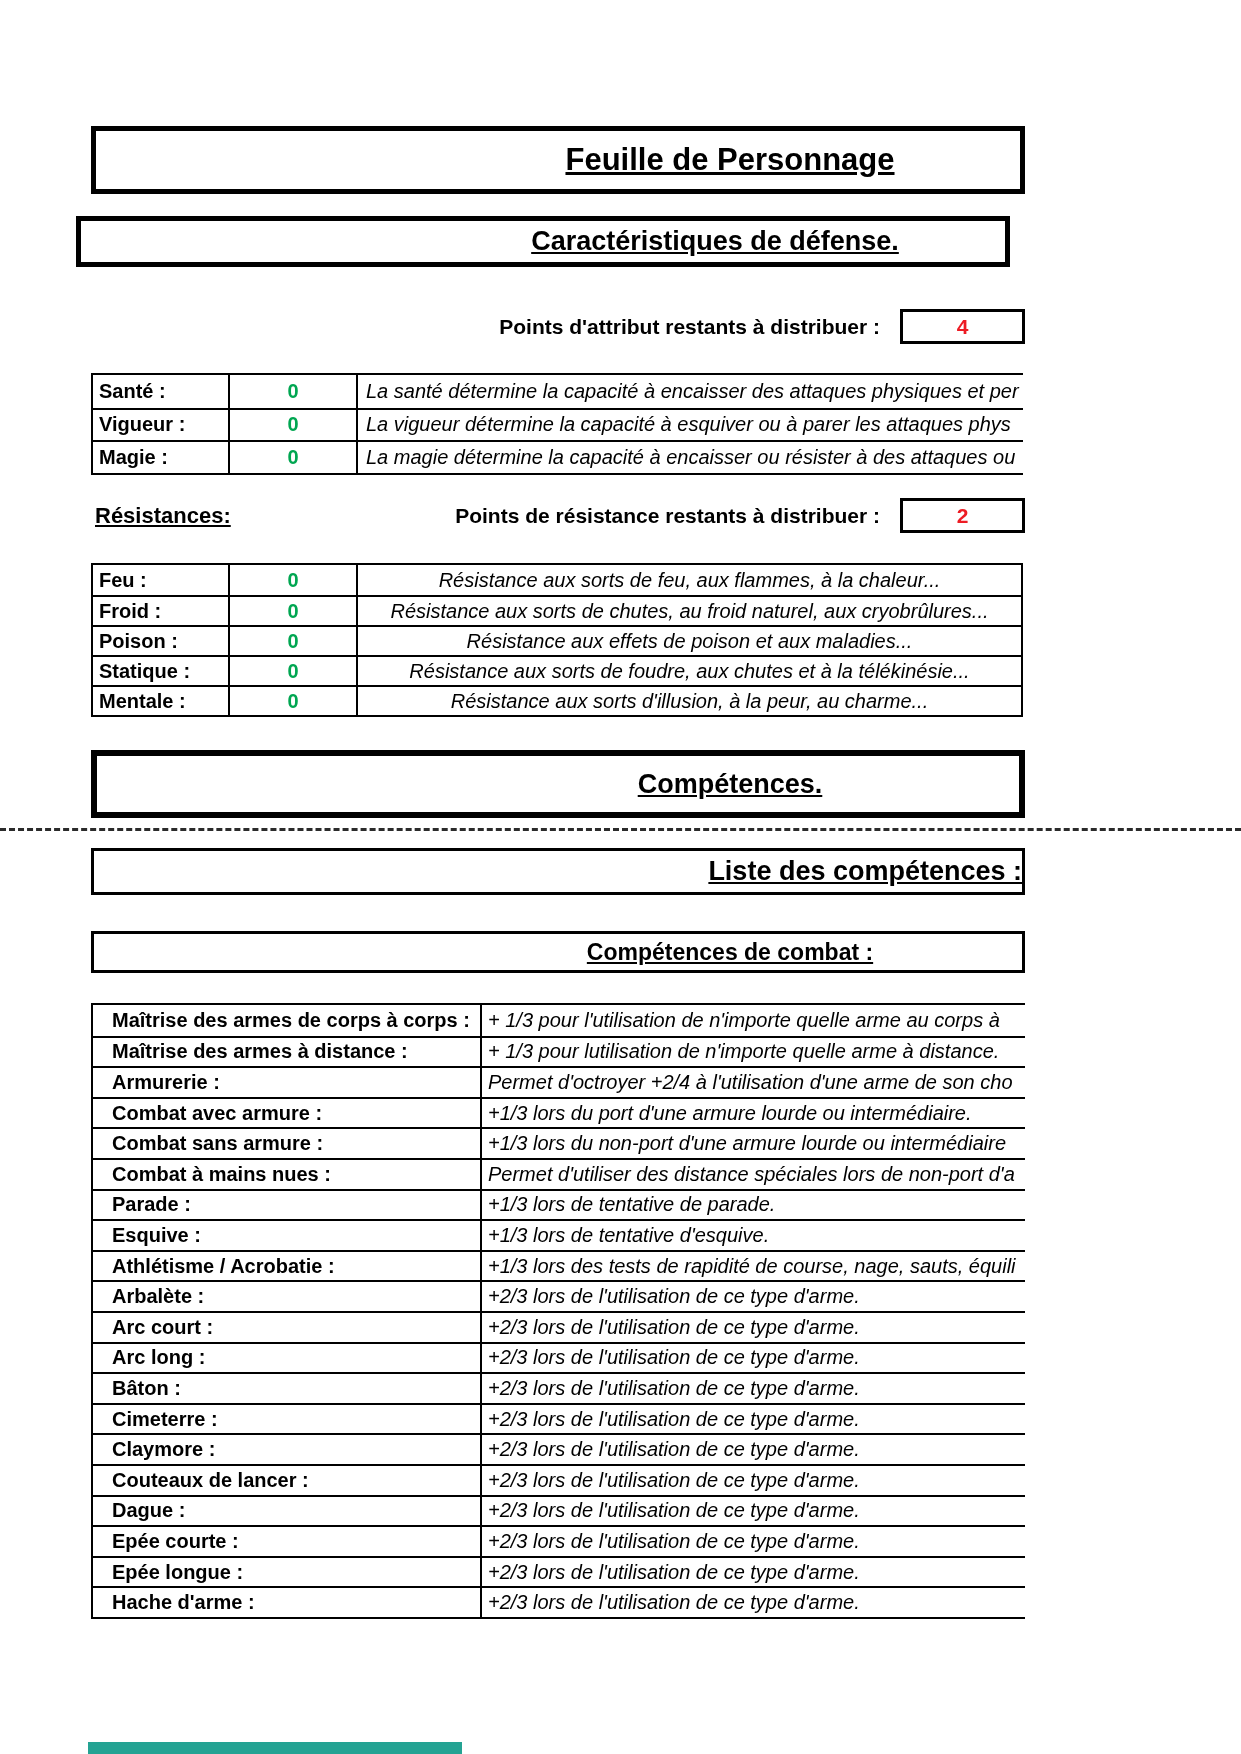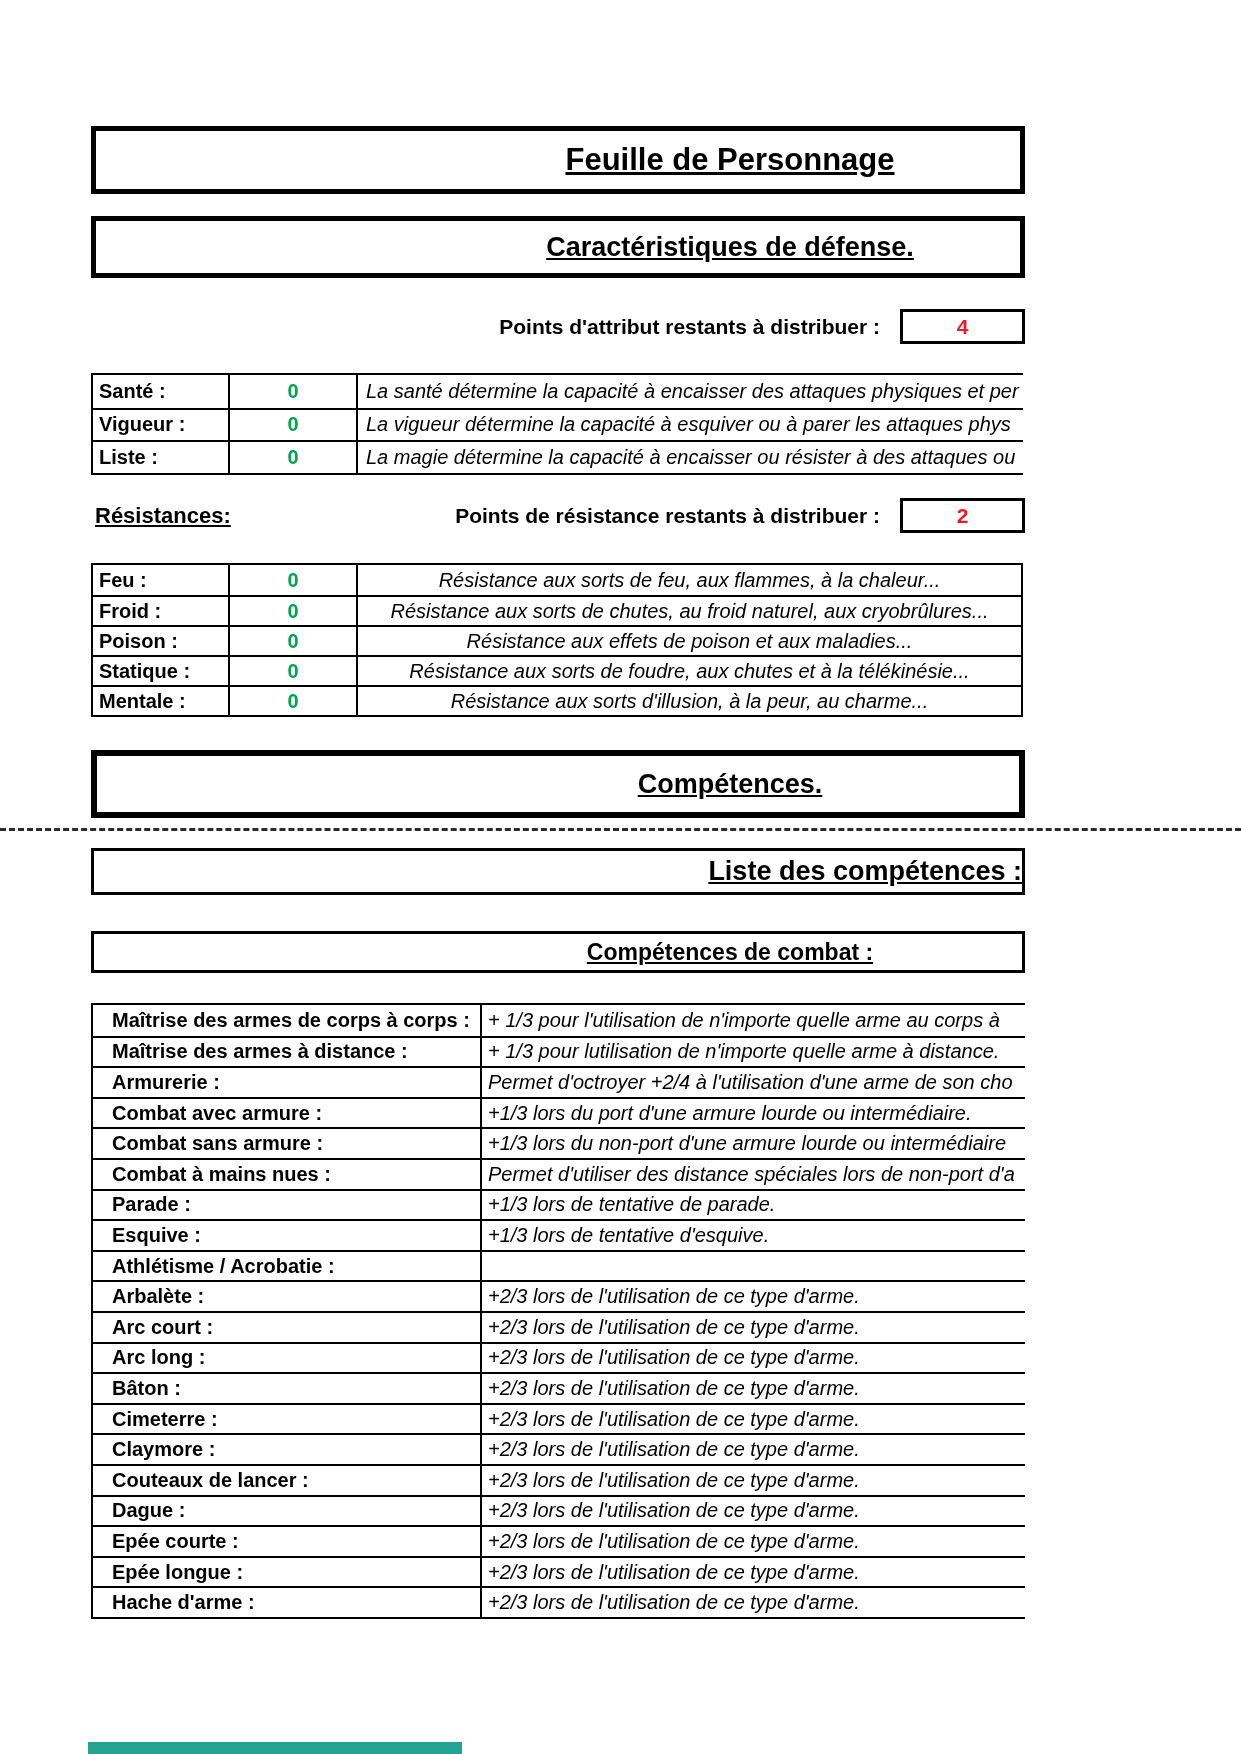--- a/index.html
+++ b/index.html
@@ -81,42 +81,42 @@
 </style>
 </head>
 <body>
 
 <div id="page">
 
   <div class="abs hbox" style="left:91px;top:112px;width:934px;height:68px;margin-top:14px;">
     <div class="ht" style="font-size:31px;">Feuille de Personnage</div>
   </div>
 
-  <div class="abs hbox" style="left:91px;top:216px;width:934px;height:62px;">
+  <div class="abs hbox" style="left:76px;top:216px;width:934px;height:51px;">
     <div class="ht" style="font-size:27px;">Caractéristiques de défense.</div>
   </div>
 
   <div class="abs ptlabel" style="left:340px;top:309px;width:540px;height:35px;">Points d'attribut restants à distribuer :</div>
   <div class="abs ptbox" style="left:900px;top:309px;width:125px;height:35px;">
     <span>4</span>
   </div>
 
   <div class="abs tbl" style="left:91px;top:373px;width:932px;height:102px;grid-template-rows:repeat(3,1fr);">
     <div class="trow attr-cols">
       <div class="cl">Santé :</div>
       <div class="cv">0</div>
       <div class="cd">La santé détermine la capacité à encaisser des attaques physiques et per</div>
     </div>
     <div class="trow attr-cols">
       <div class="cl">Vigueur :</div>
       <div class="cv">0</div>
       <div class="cd">La vigueur détermine la capacité à esquiver ou à parer les attaques phys</div>
     </div>
     <div class="trow attr-cols">
-      <div class="cl">Liste :</div>
+      <div class="cl">Magie :</div>
       <div class="cv">0</div>
       <div class="cd">La magie détermine la capacité à encaisser ou résister à des attaques ou</div>
     </div>
   </div>
 
   <div class="abs subhead" style="left:95px;top:498px;height:35px;">Résistances:</div>
   <div class="abs ptlabel" style="left:340px;top:498px;width:540px;height:35px;">Points de résistance restants à distribuer :</div>
   <div class="abs ptbox" style="left:900px;top:498px;width:125px;height:35px;">
     <span>2</span>
   </div>
@@ -191,20 +191,21 @@
     <div class="trow skill-cols">
       <div class="sl">Parade :</div>
       <div class="sd">+1/3 lors de tentative de parade.</div>
     </div>
     <div class="trow skill-cols">
       <div class="sl">Esquive :</div>
       <div class="sd">+1/3 lors de tentative d'esquive.</div>
     </div>
     <div class="trow skill-cols">
       <div class="sl">Athlétisme / Acrobatie :</div>
+      <div class="sd">+1/3 lors des tests de rapidité de course, nage, sauts, équili</div>
     </div>
     <div class="trow skill-cols">
       <div class="sl">Arbalète :</div>
       <div class="sd">+2/3 lors de l'utilisation de ce type d'arme.</div>
     </div>
     <div class="trow skill-cols">
       <div class="sl">Arc court :</div>
       <div class="sd">+2/3 lors de l'utilisation de ce type d'arme.</div>
     </div>
     <div class="trow skill-cols">

